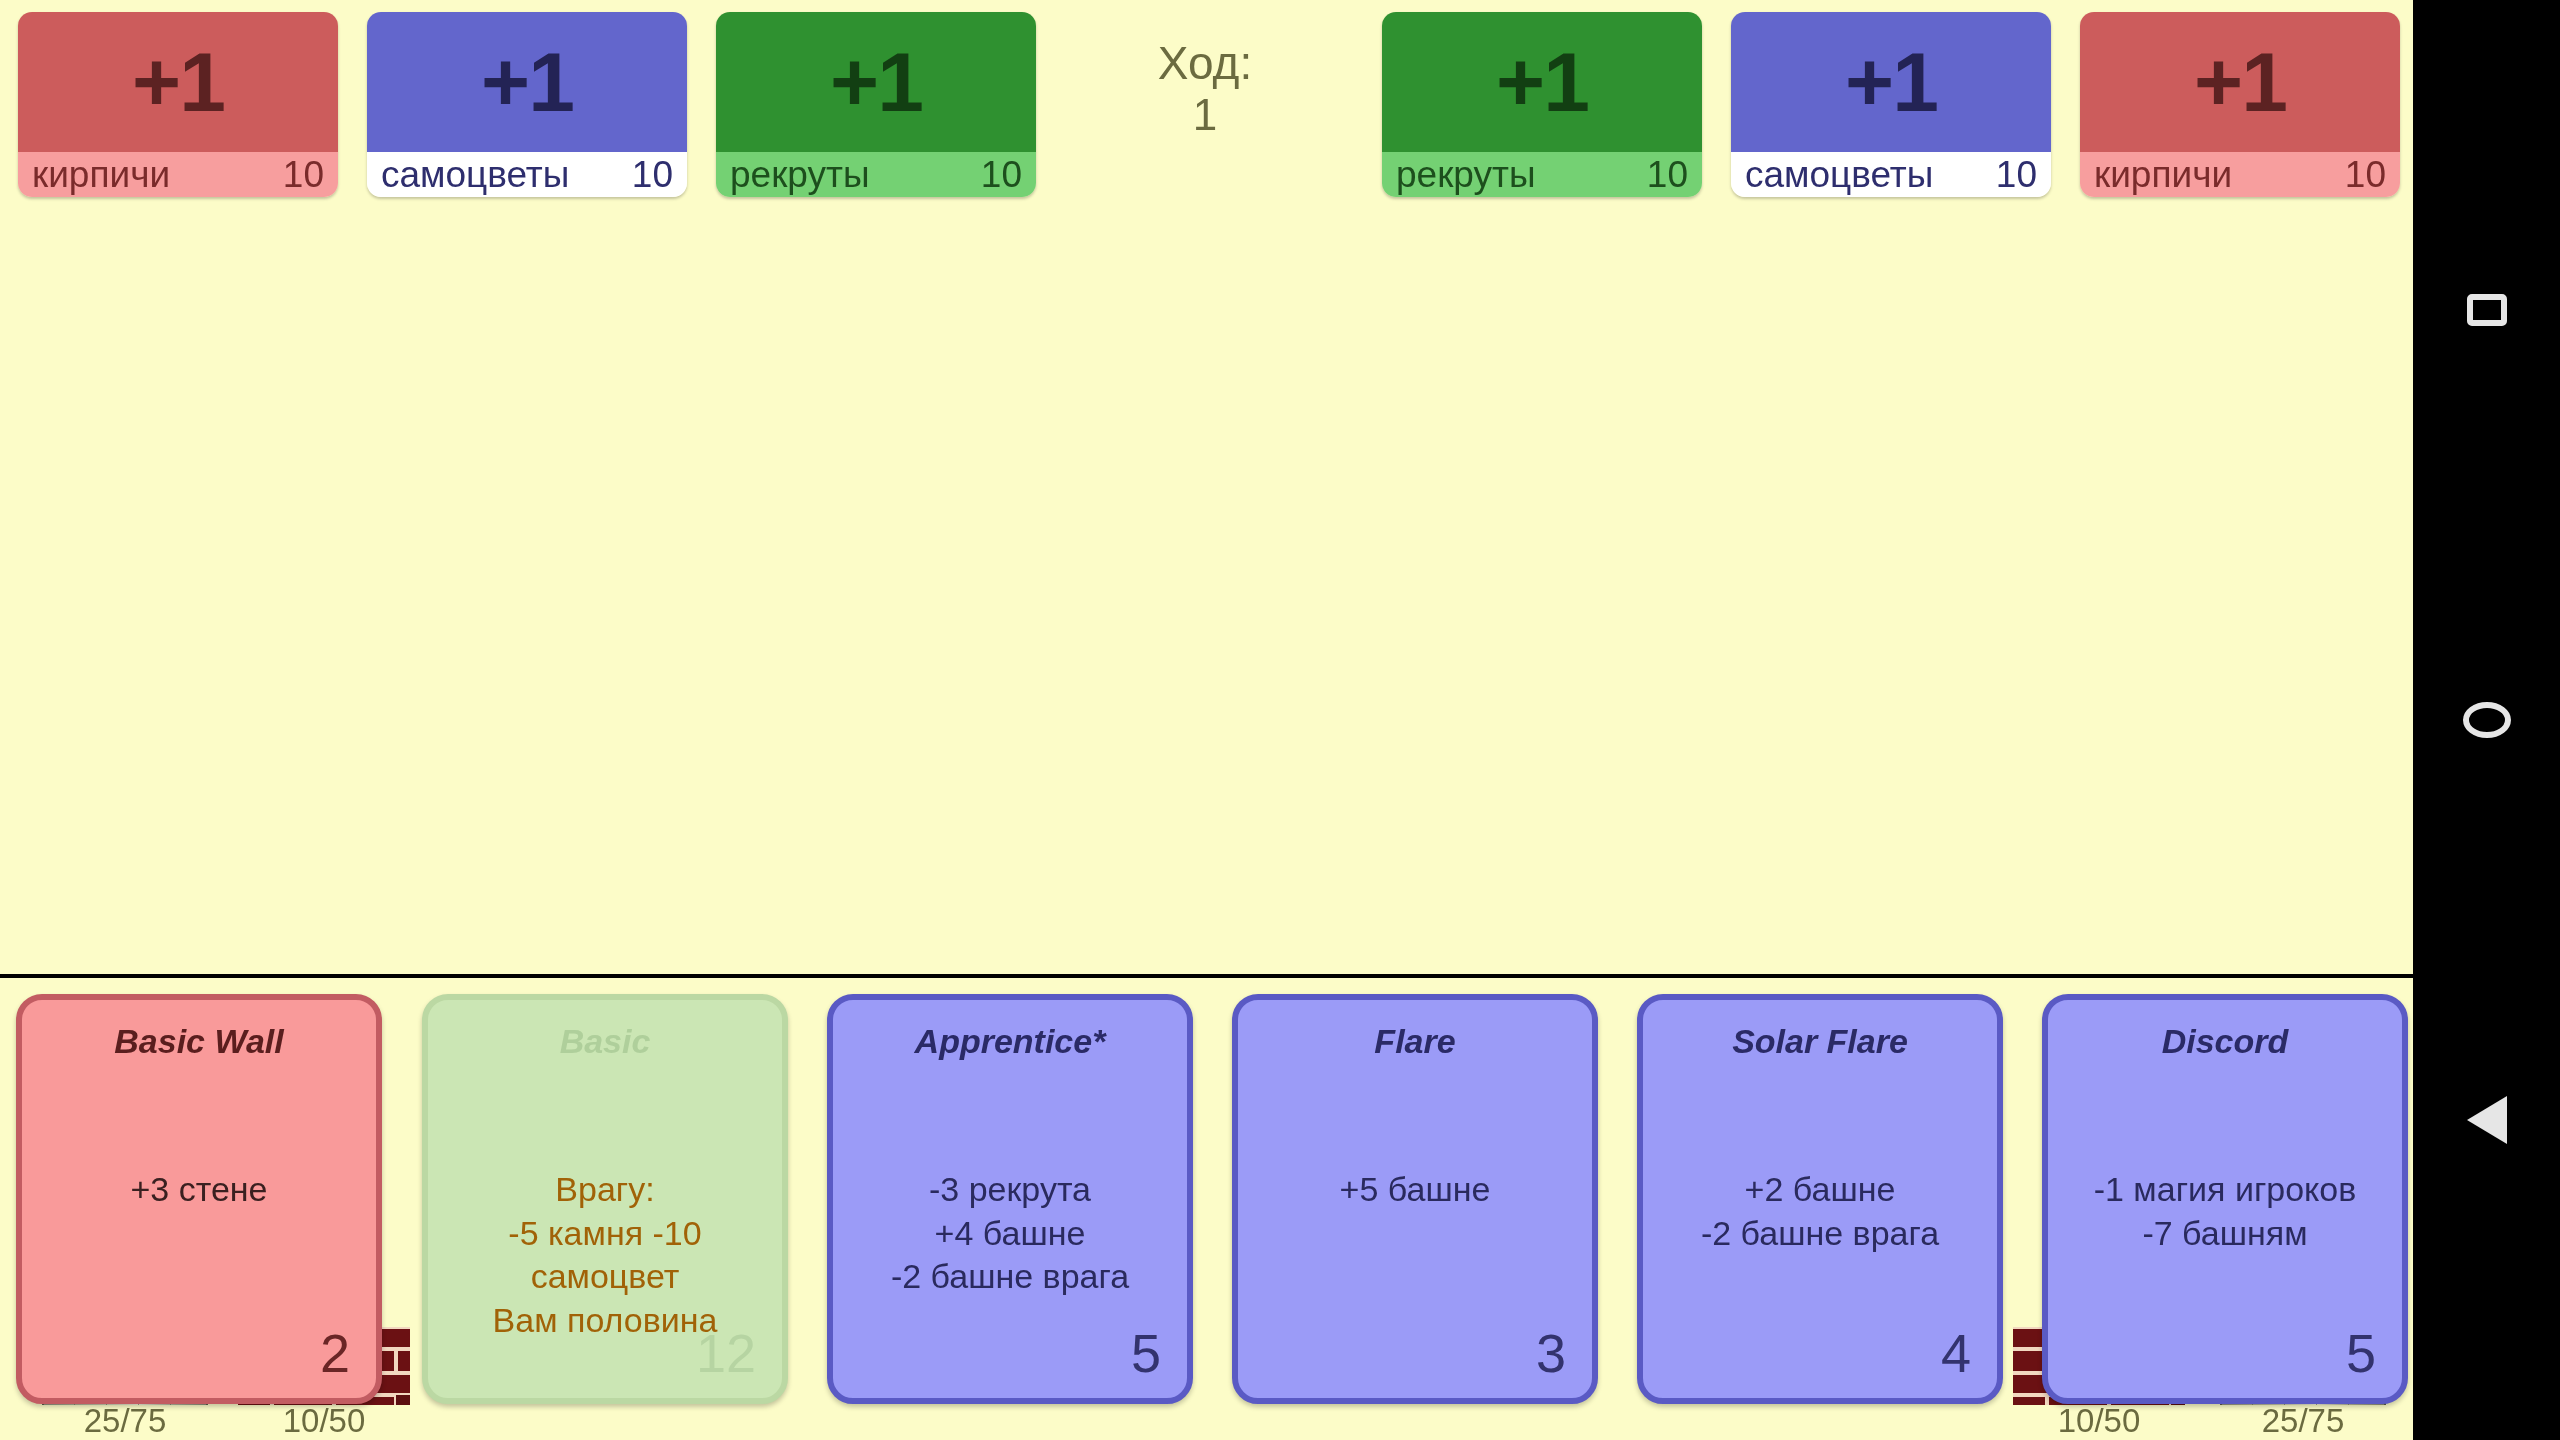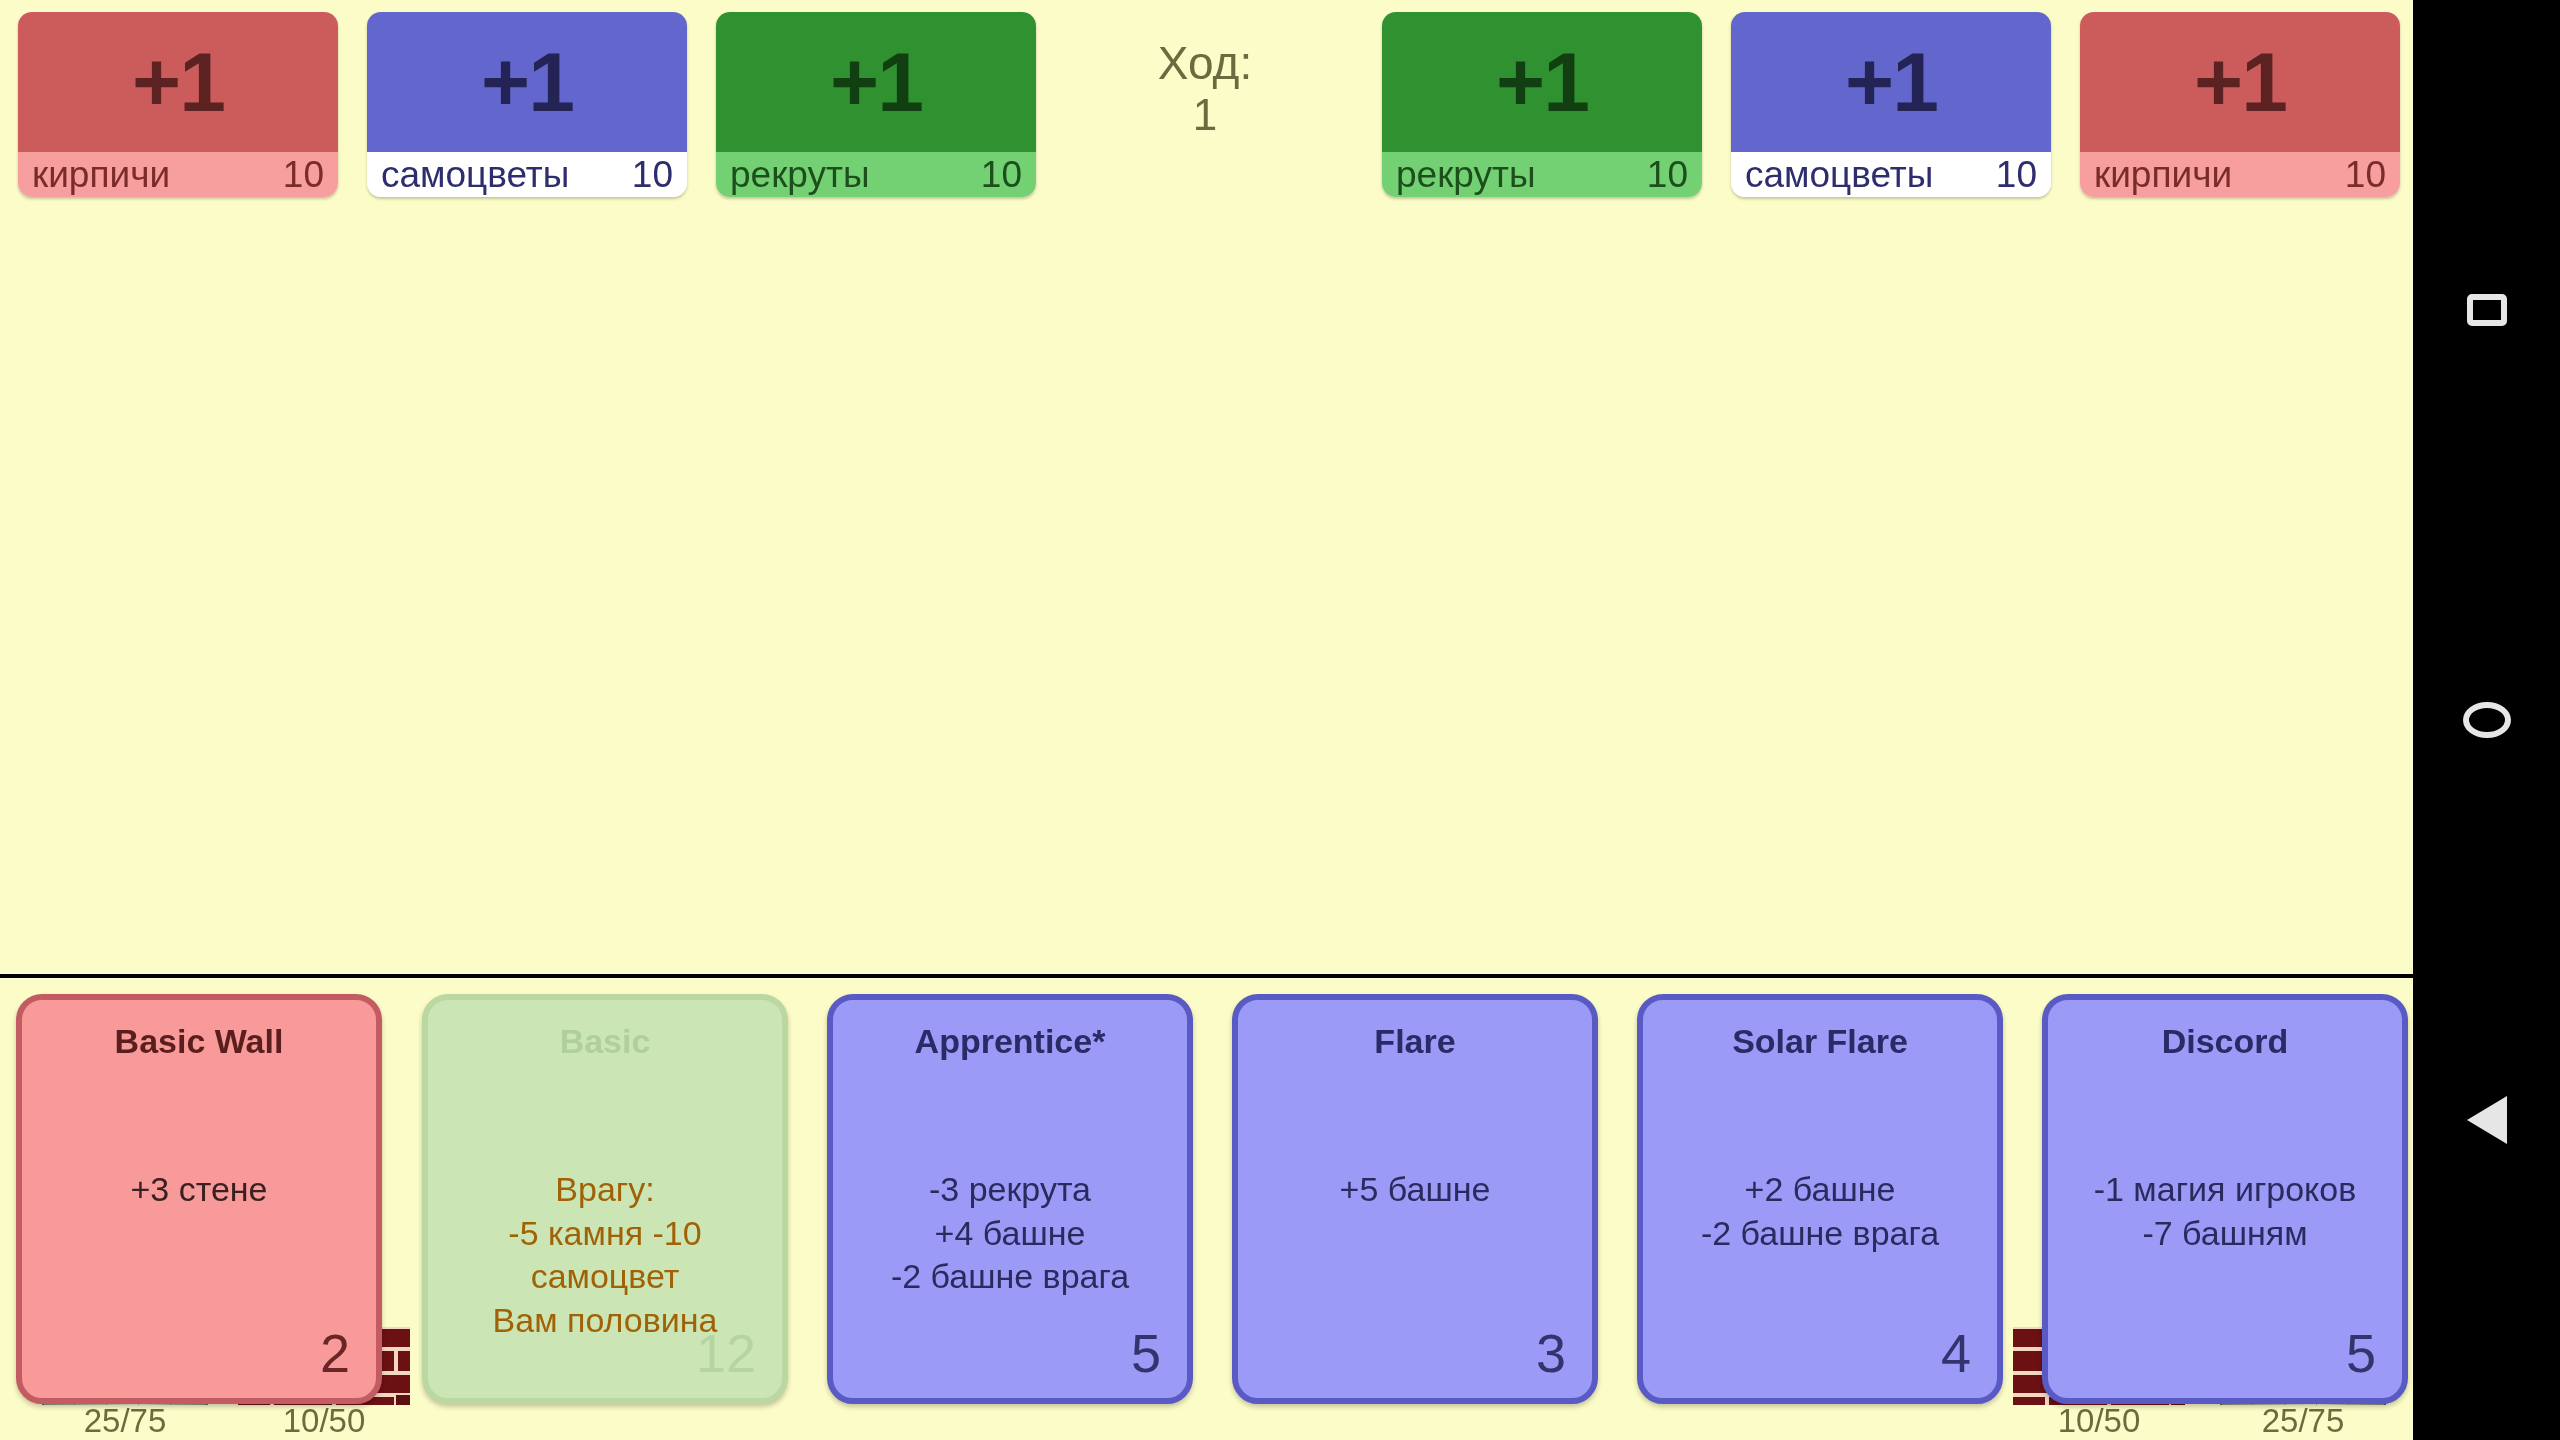--- a/index.html
+++ b/index.html
@@ -69,21 +69,21 @@
 
   
   #sep{position:absolute;left:0;top:974px;width:2413px;height:4px;background:#000;}
 
   
   #hand{position:absolute;left:0;top:978px;width:2413px;height:462px;}
   .card{position:absolute;top:16px;width:366px;height:410px;
         border-radius:26px;box-sizing:border-box;
         box-shadow:0 3px 5px rgba(0,0,0,.22);}
   .card .title{position:absolute;left:0;right:0;top:22px;text-align:center;
-               font-size:34px;font-weight:bold;}
+               font-size:34px;font-weight:bold;font-style:italic;}
   .card .body{position:absolute;left:12px;right:12px;top:168px;text-align:center;
               font-size:34px;line-height:1.28;white-space:pre-line;}
   .card .cost{position:absolute;right:26px;bottom:14px;font-size:54px;}
 
   .card.red{background:#F99A9A;border:6px solid #C25C62;}
   .card.red .title{color:#5A1E1E;}
   .card.red .body{color:#3A2020;}
   .card.red .cost{color:#6A2626;}
 
   .card.blue{background:#9B9BF7;border:6px solid #5A5AC4;}

